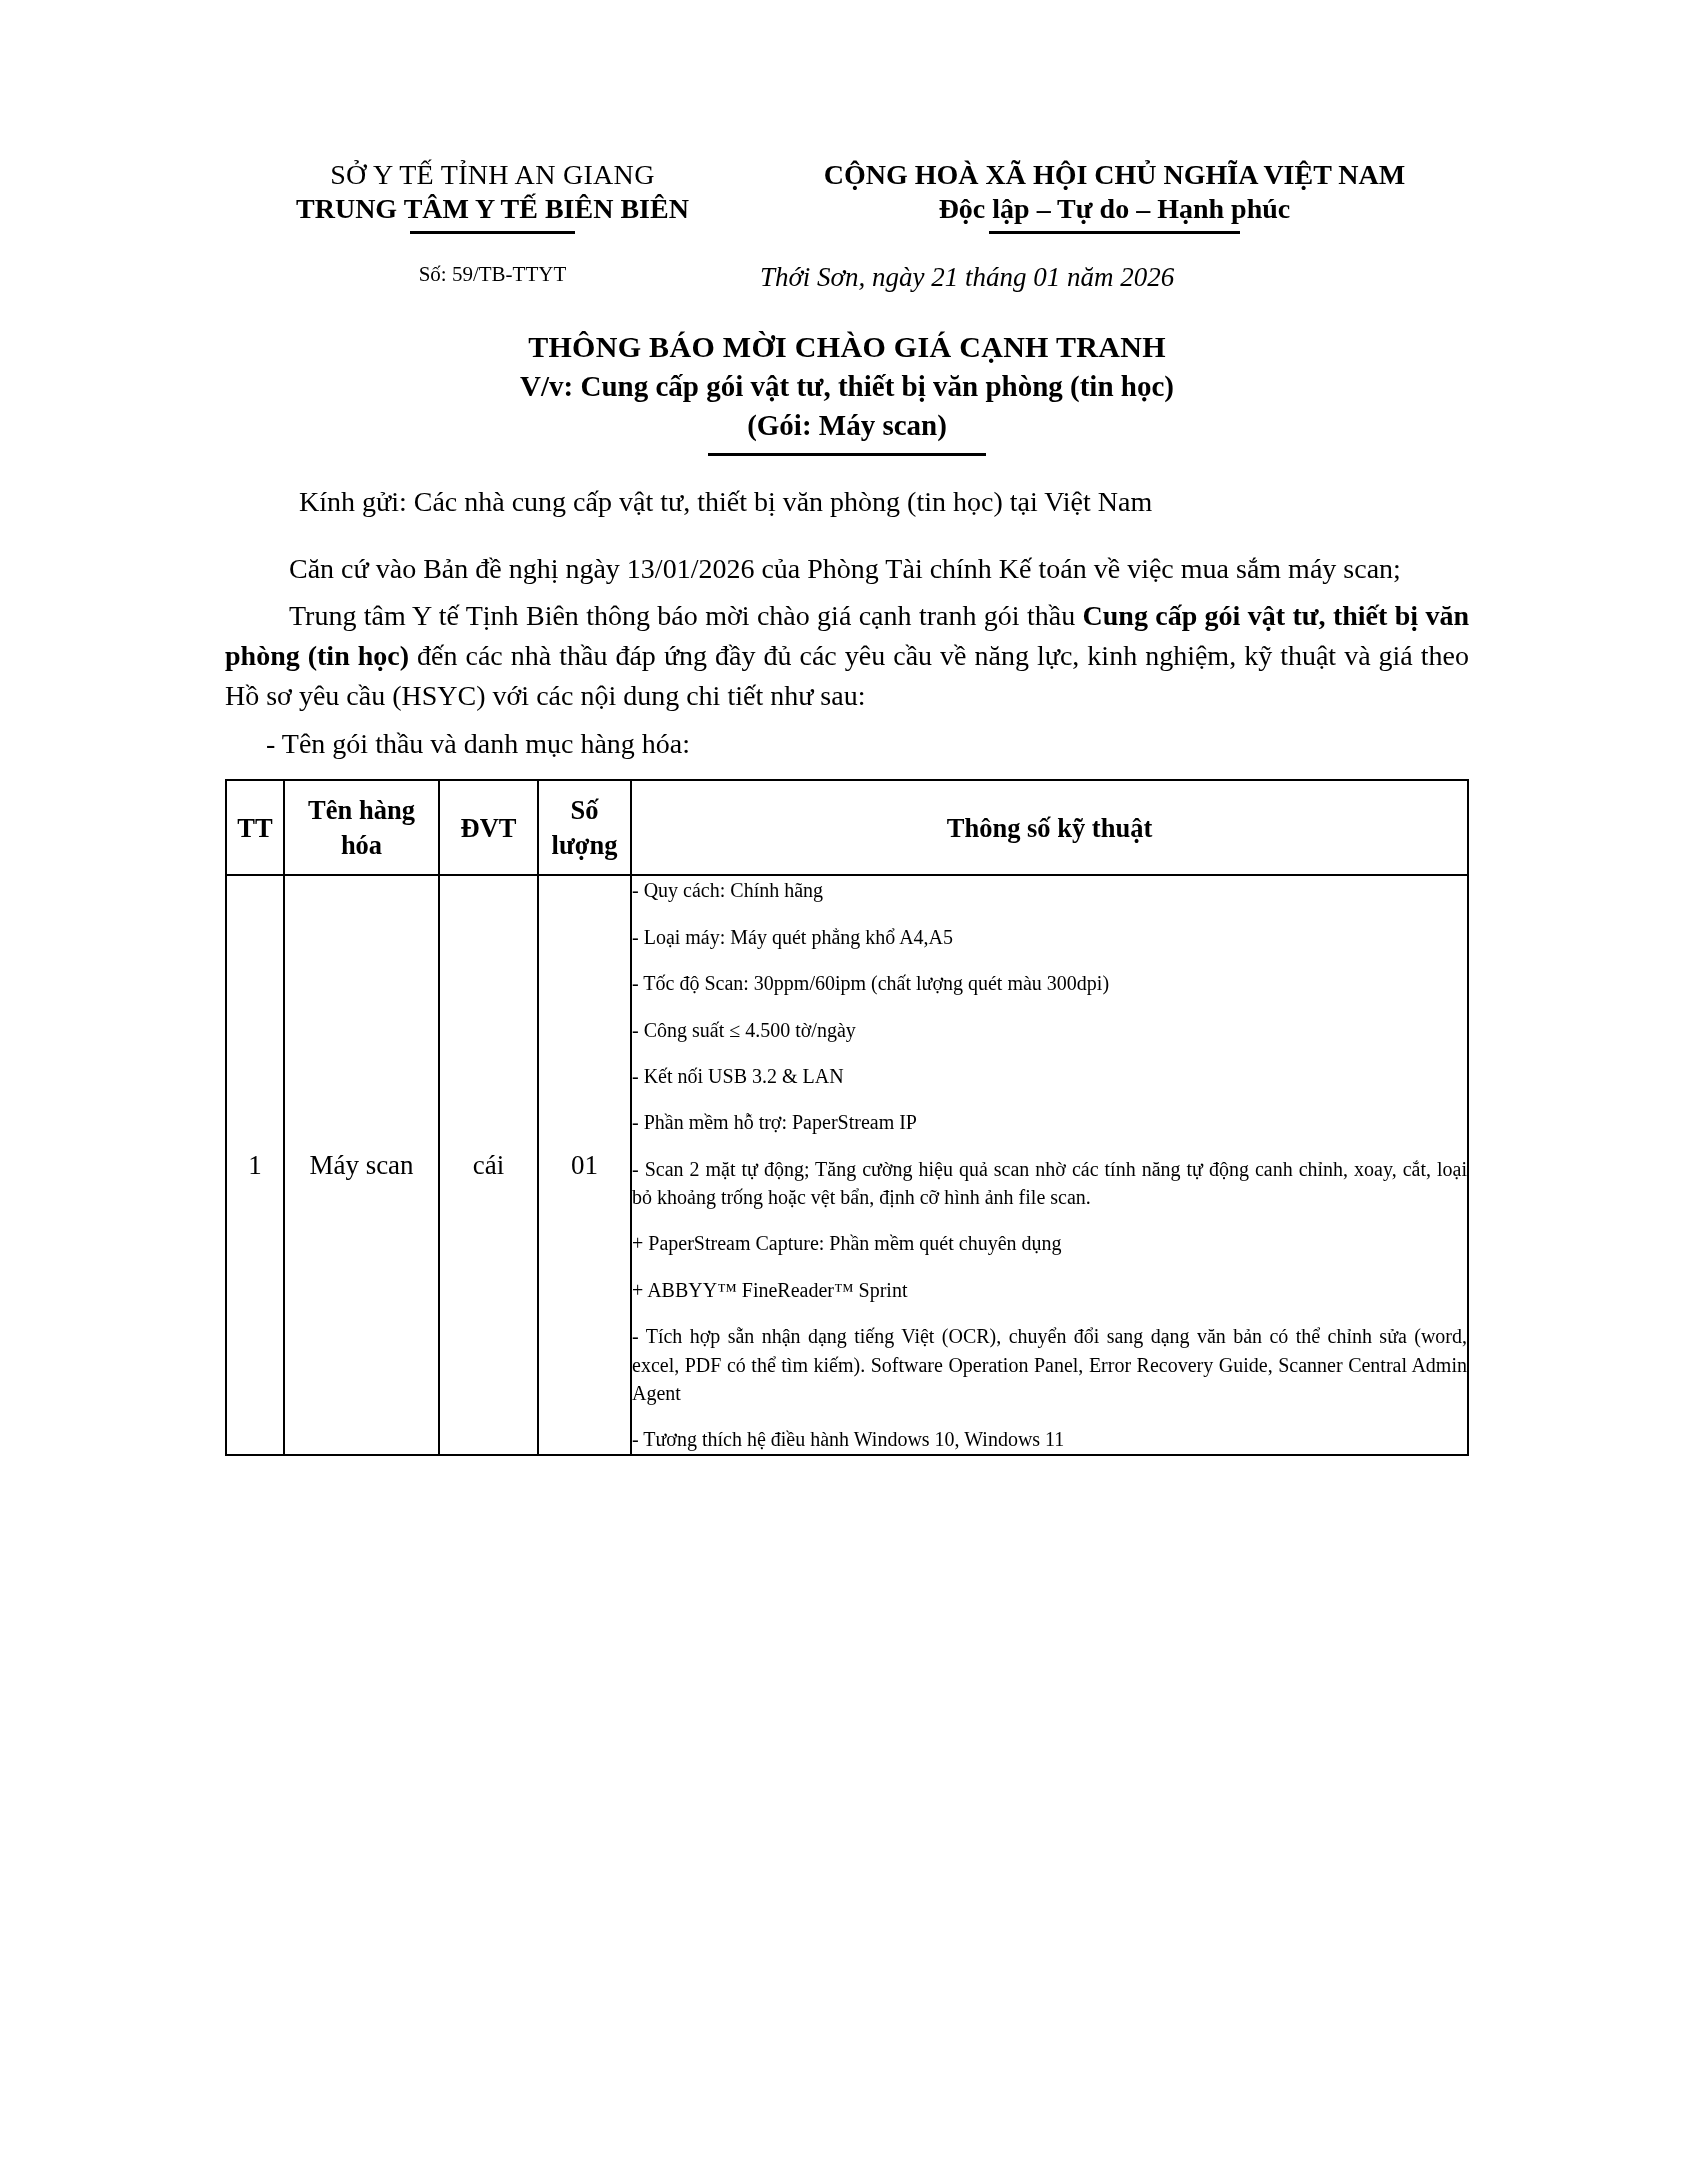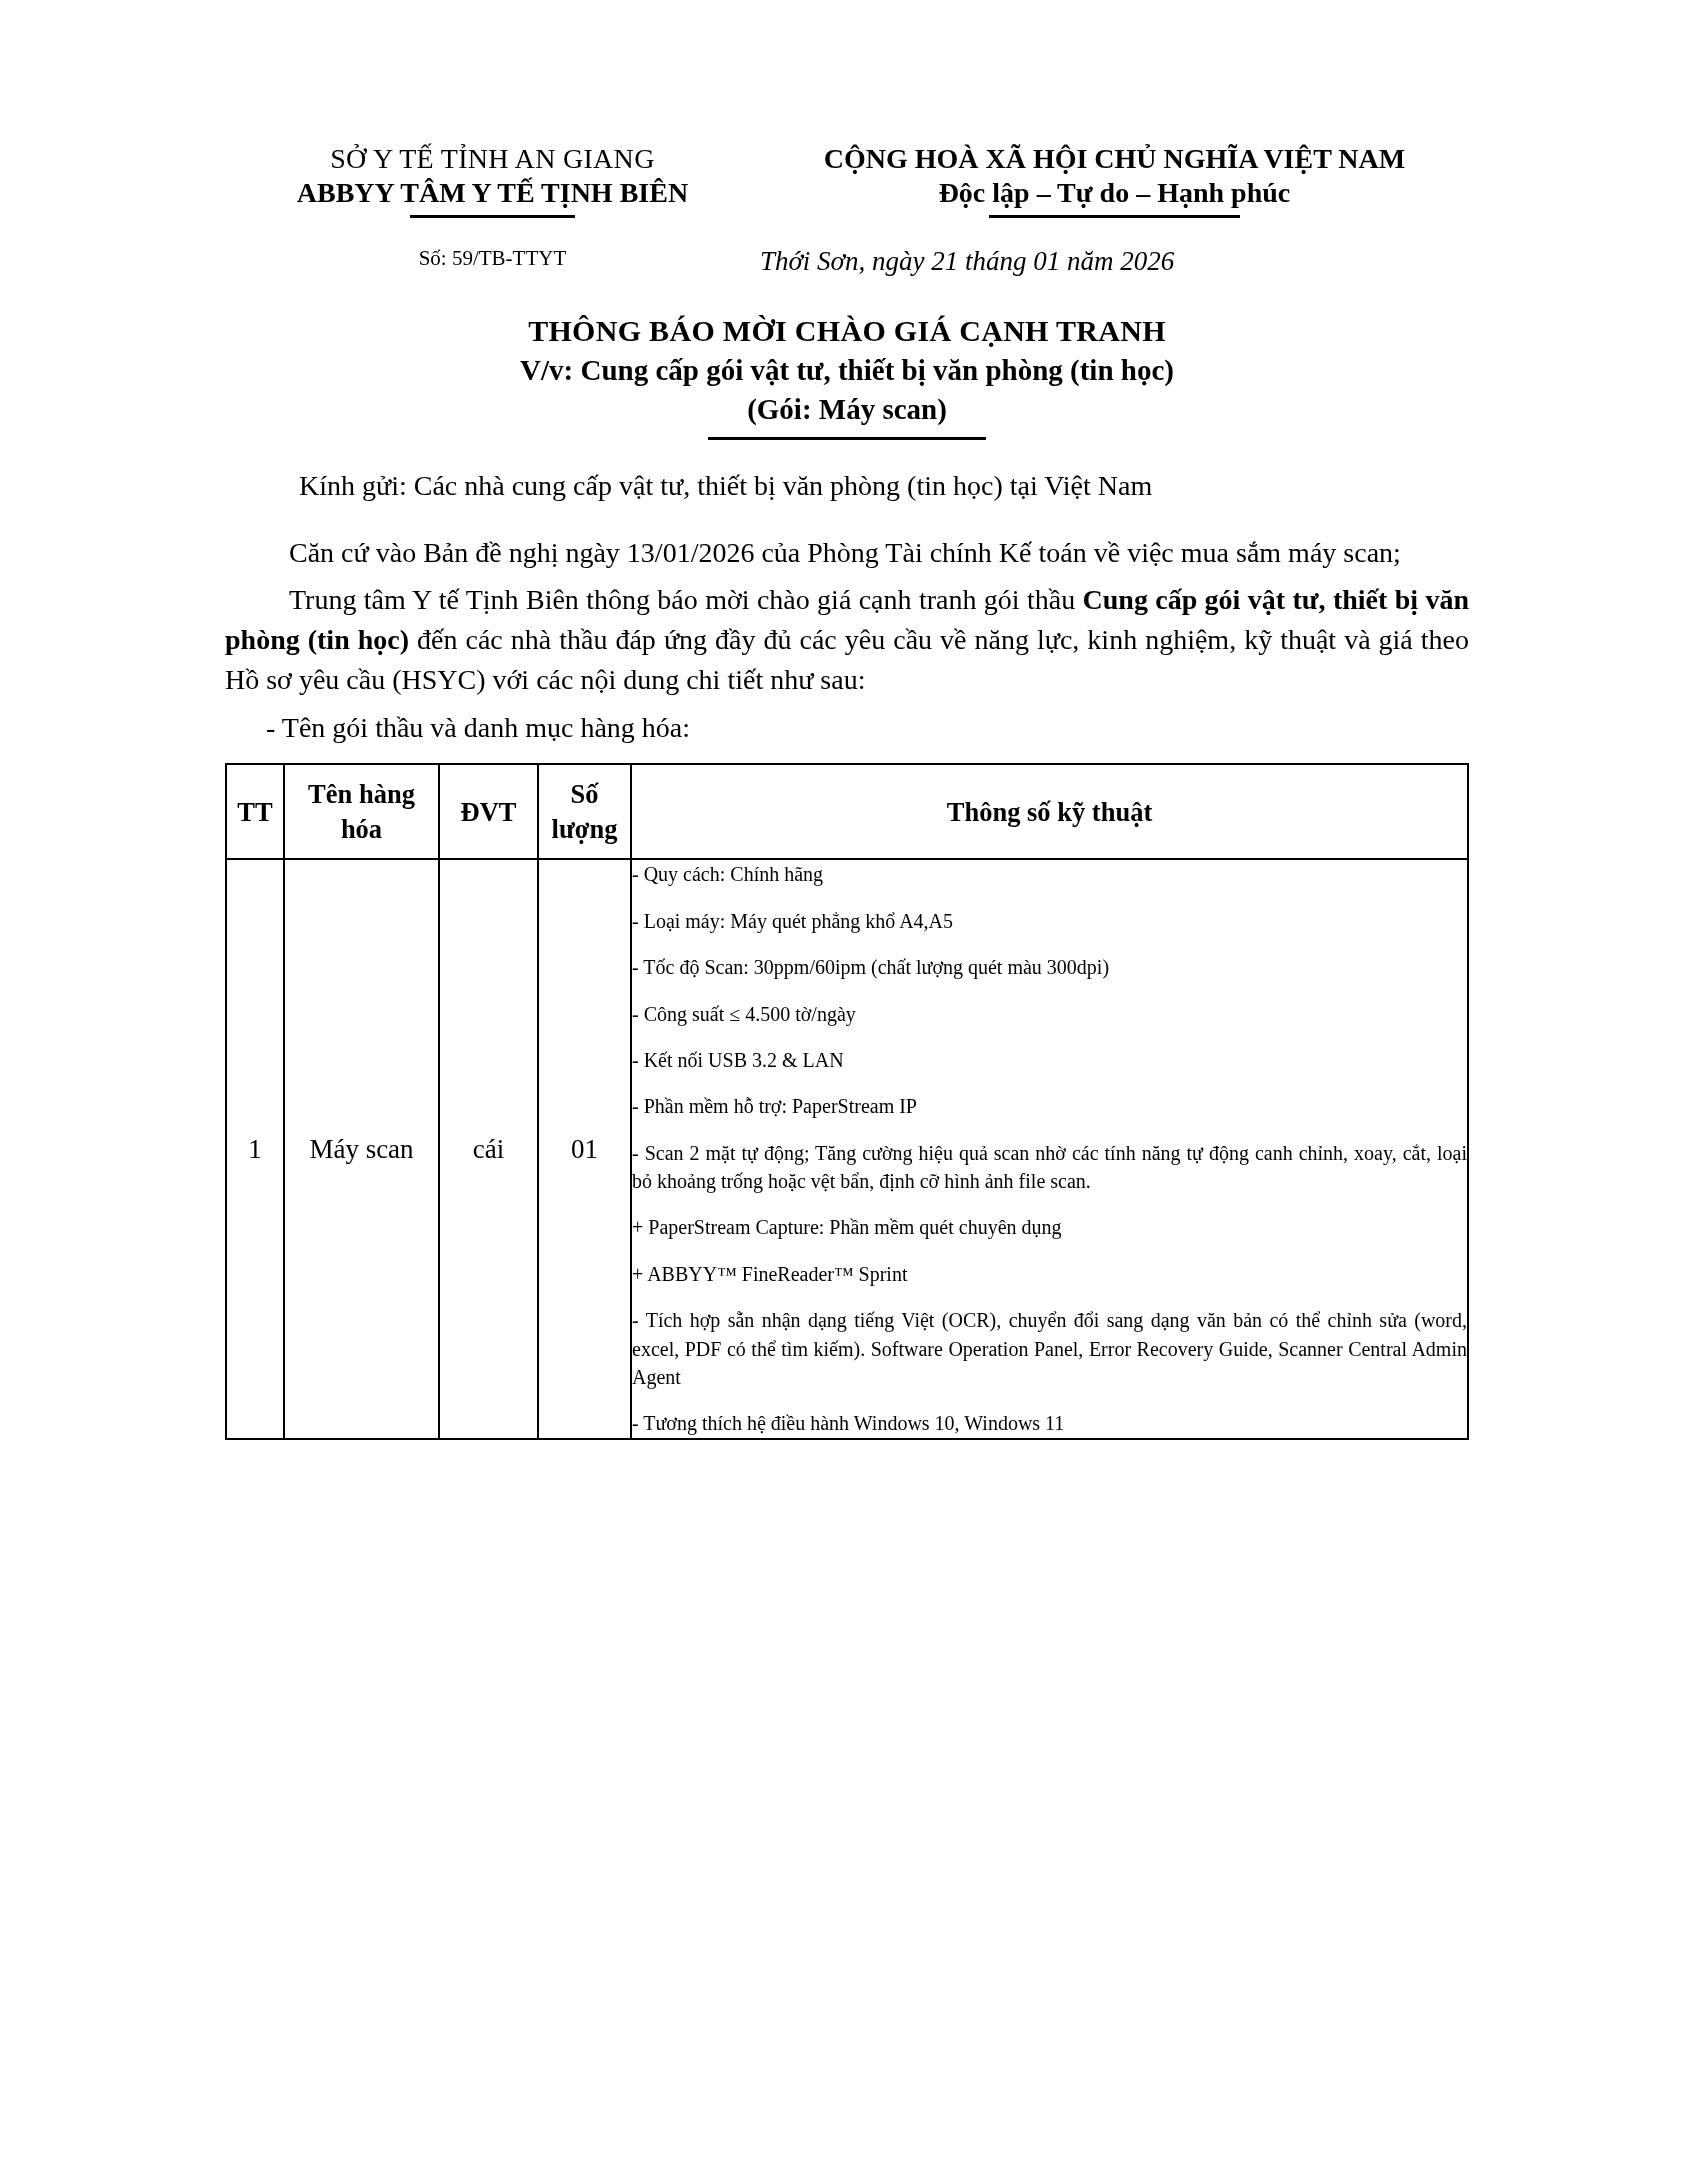--- a/index.html
+++ b/index.html
@@ -14,21 +14,21 @@
     position: relative;
     background: #ffffff;
     font-family: "Liberation Serif", "DejaVu Serif", serif;
     color: #000000;
     box-sizing: border-box;
     overflow: hidden;
   }
   .sheet {
     position: absolute;
     left: 225px;
-    top: 142px;
+    top: 158px;
     width: 1244px;
   }
 
   
   .letterhead {
     display: flex;
     width: 100%;
   }
   .lh-left {
     width: 43%;
@@ -171,21 +171,21 @@
 </style>
 </head>
 <body>
 
 <div class="page">
   <div class="sheet">
 
     <div class="letterhead">
       <div class="lh-left">
         <div class="lh-line1">SỞ Y TẾ TỈNH AN GIANG</div>
-        <div class="lh-line2">ABBYY TÂM Y TẾ TỊNH BIÊN</div>
+        <div class="lh-line2">TRUNG TÂM Y TẾ BIÊN BIÊN</div>
         <div class="rule rule-left"></div>
       </div>
       <div class="lh-right">
         <div class="lh-line2">CỘNG HOÀ XÃ HỘI CHỦ NGHĨA VIỆT NAM</div>
         <div class="lh-line2">Độc lập – Tự do – Hạnh phúc</div>
         <div class="rule rule-right"></div>
       </div>
     </div>
 
     <div class="subhead">

